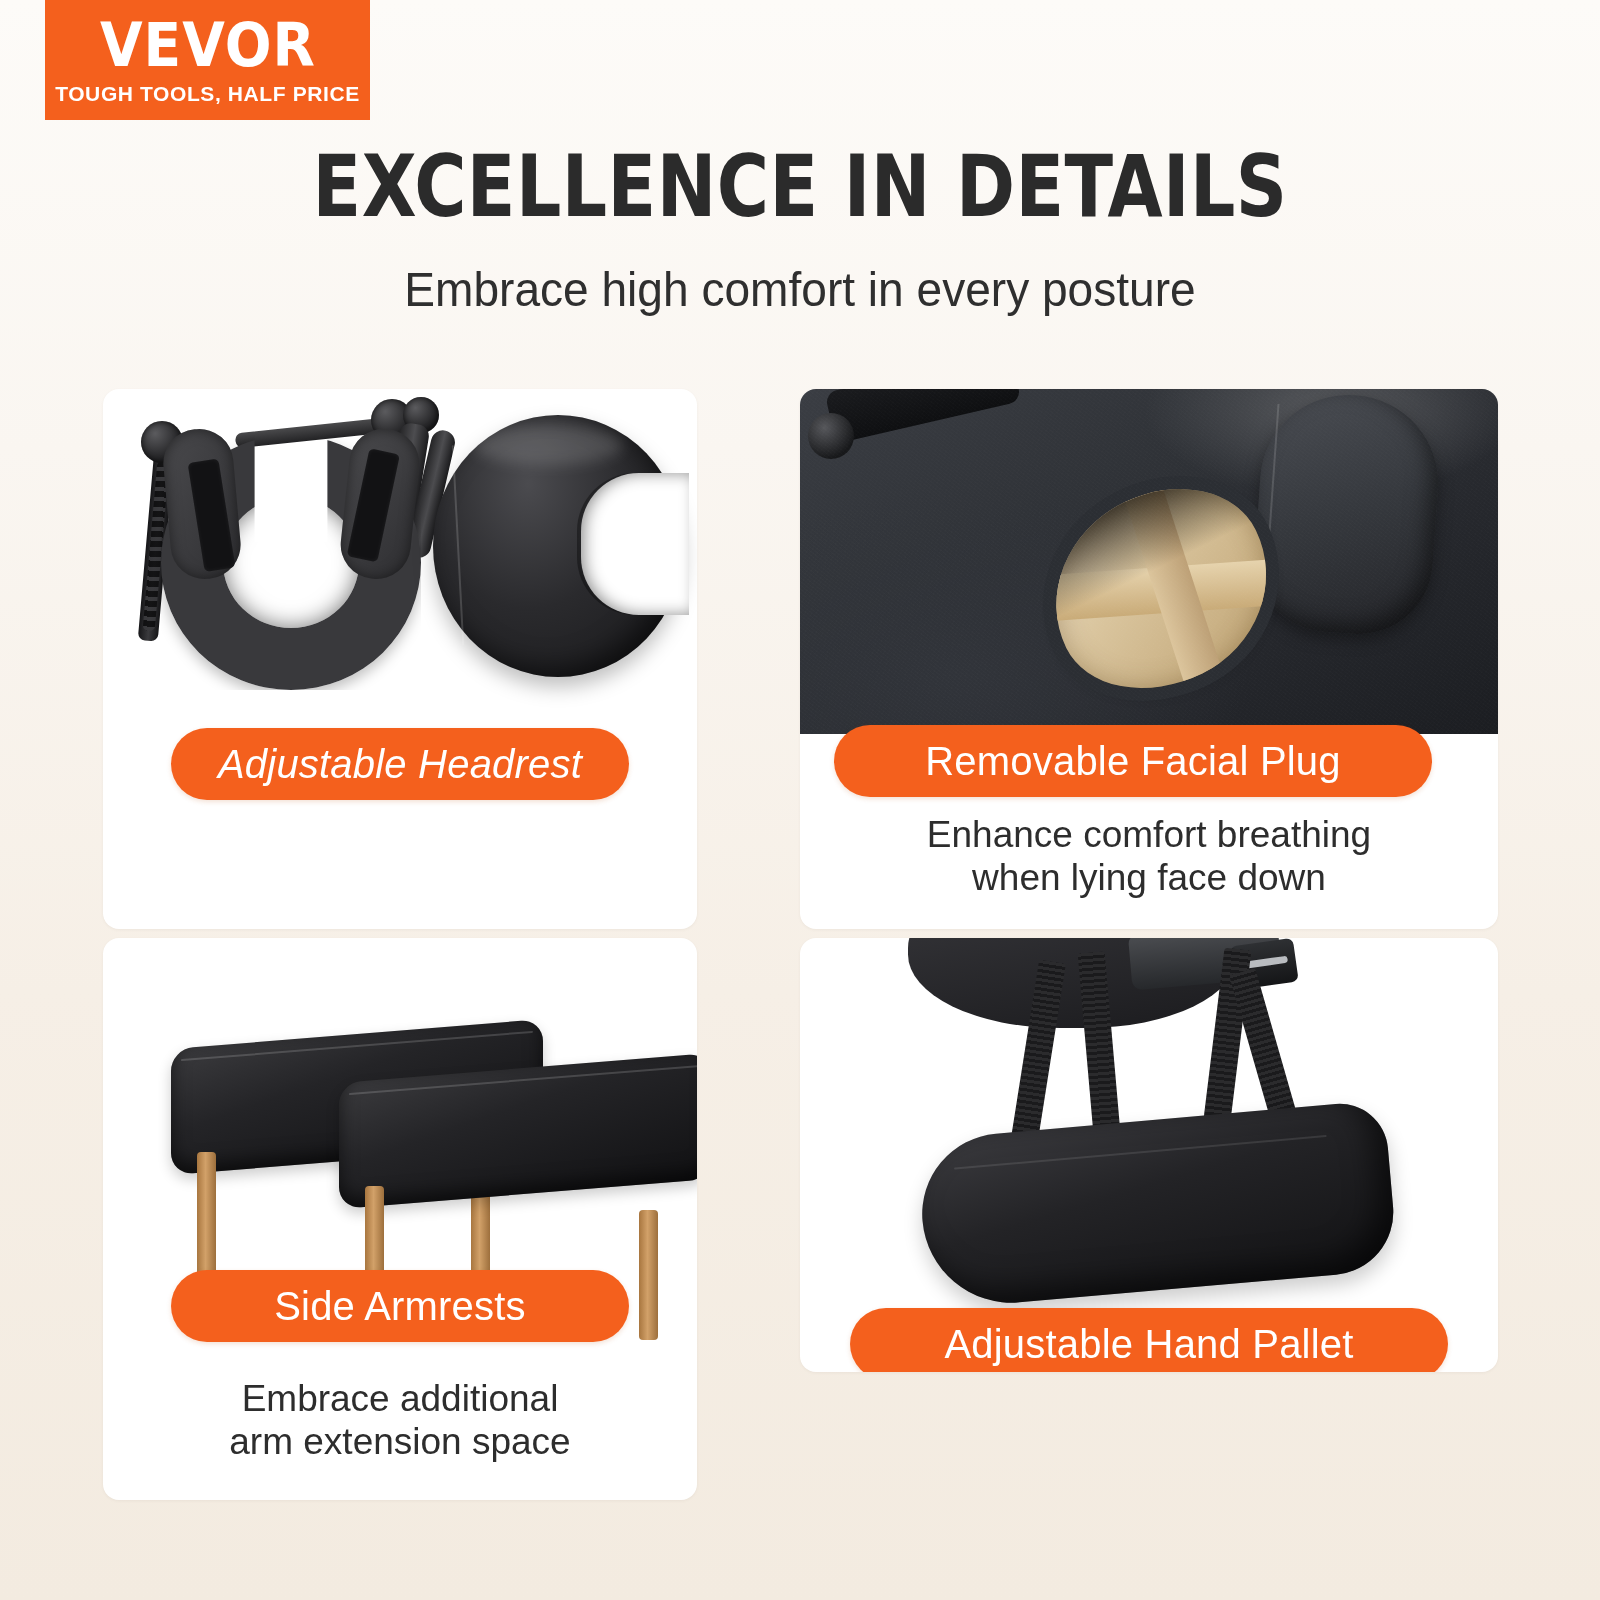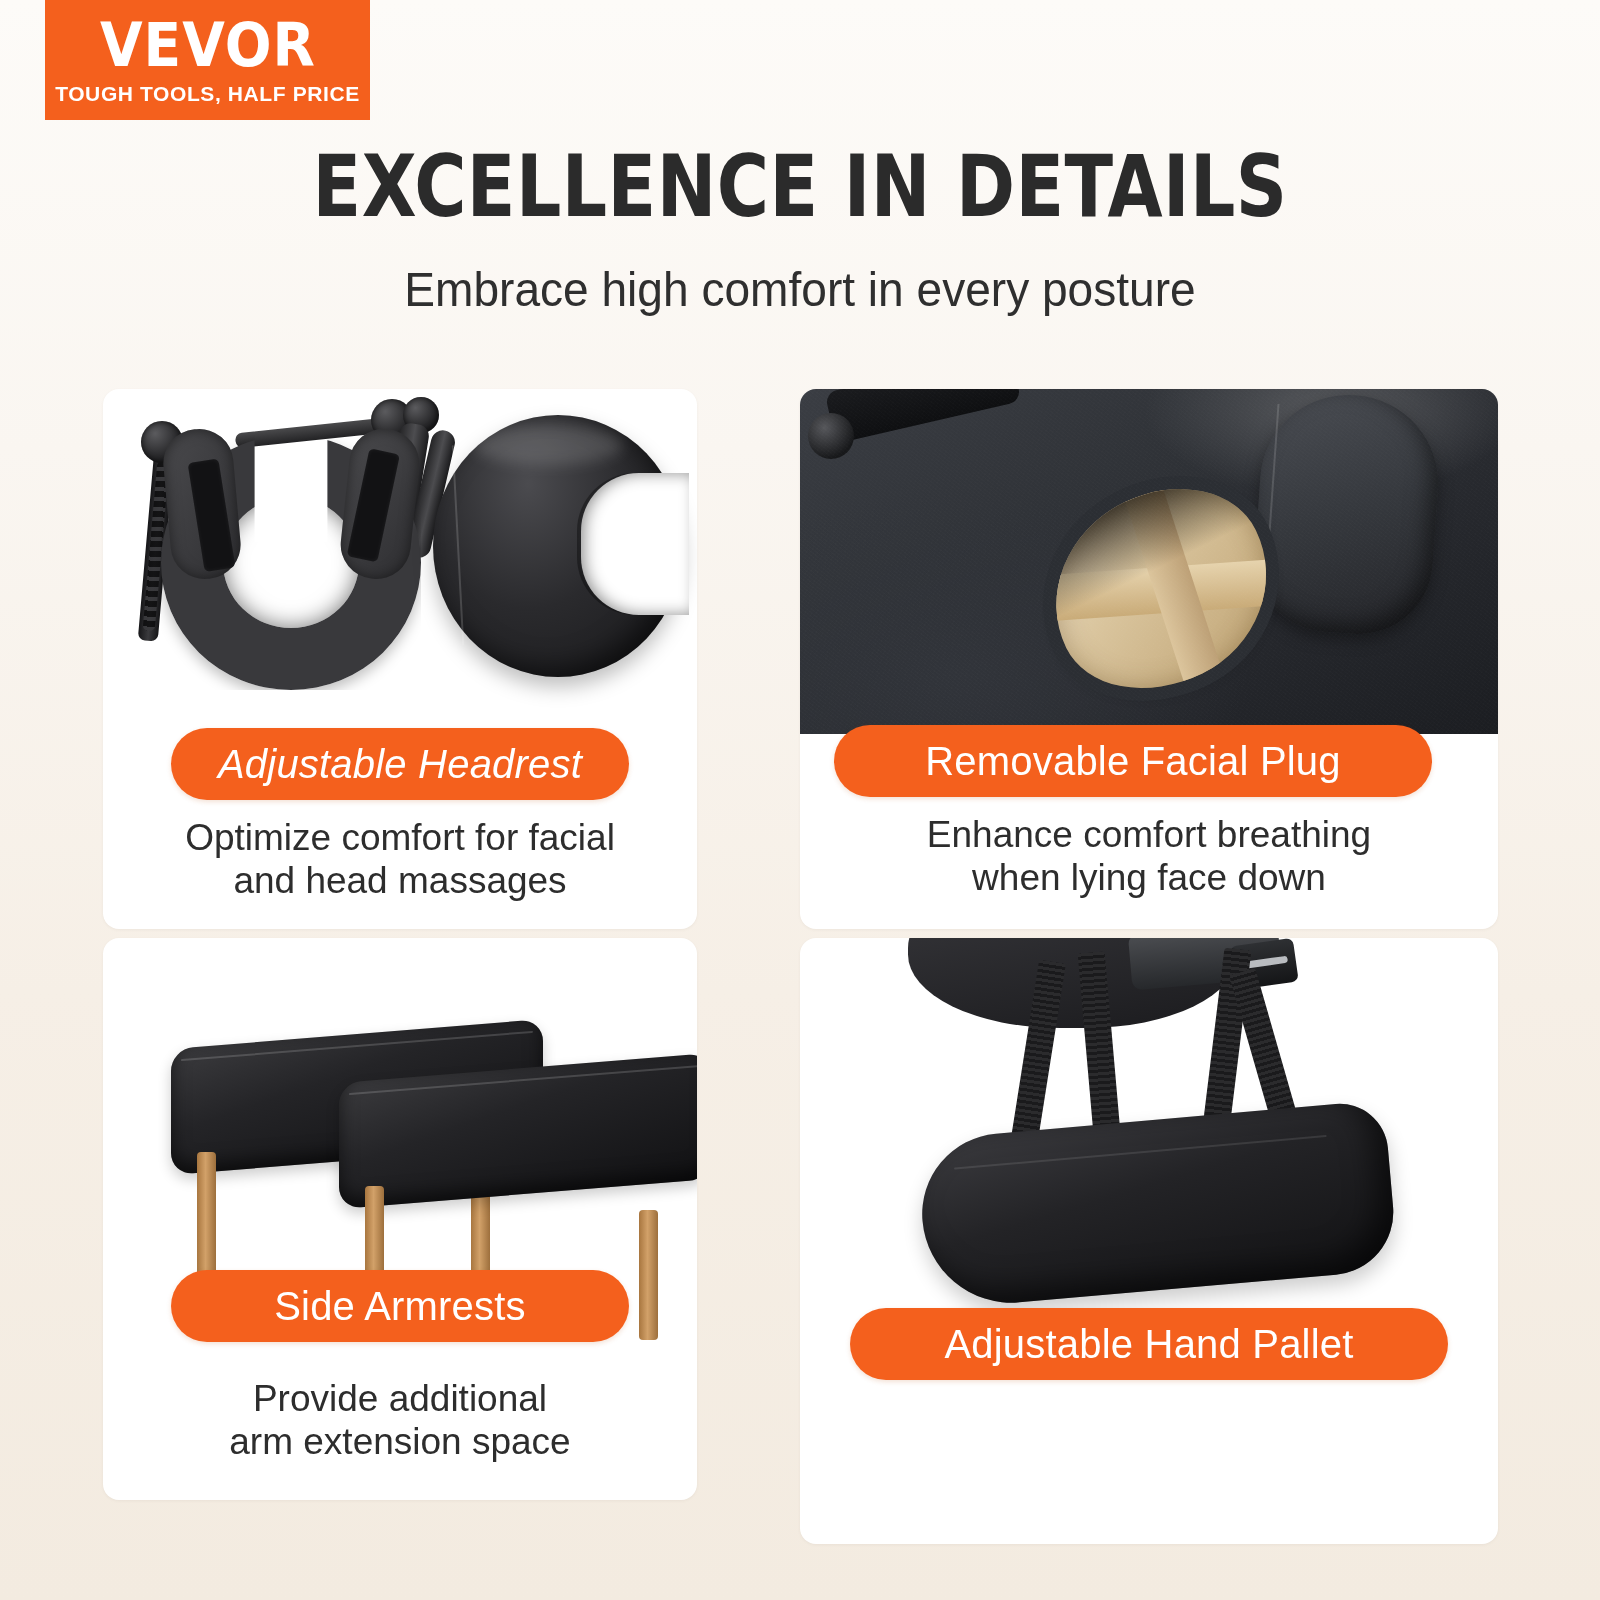--- a/index.html
+++ b/index.html
@@ -41,21 +41,21 @@
   }
 
   
   .card{
     position:absolute;background:#fff;border-radius:16px;overflow:hidden;
     box-shadow:0 1px 3px rgba(120,100,80,0.07);
   }
   #card-1{left:103px;top:389px;width:594px;height:540px;}
   #card-2{left:903px;top:389px;width:594px;height:540px;}
   #card-3{left:103px;top:938px;width:594px;height:562px;}
-  #card-4{left:903px;top:938px;width:594px;height:606px;}
+  #card-4{left:903px;top:938px;width:594px;height:434px;}
   #card-2{left:null;}
   #card-2{left:903px;}
   
   #card-2{left:800px;width:698px;}
   #card-4{left:800px;width:698px;}
   #card-1{width:594px;}
   #card-3{width:594px;}
 
   .badge{
     position:absolute;border-radius:44px;background:#f4601d;
@@ -309,22 +309,20 @@
       </div>
     </div>
     <div class="hr-pillow">
       <div class="body"></div>
       <div class="seam"></div>
       <div class="hilite"></div>
       <div class="notch"></div>
     </div>
   </div>
   <div class="badge" style="left:68px;top:339px;width:458px;height:72px;font-style:italic;">Adjustable Headrest</div>
-  <div class="desc" style="left:24px;top:428px;width:546px;">Optimize comfort for facial
-and head massages</div>
 </div>
 
 <div class="card" id="card-2">
   <div class="c2-photo">
     <div class="clampbar"></div>
     <div class="clampknob"></div>
     <div class="pillow"></div>
     <div class="hole">
       <div class="wood1"></div>
       <div class="wood2"></div>
@@ -344,21 +342,21 @@
       <div class="leg l1"></div>
       <div class="leg l2"></div>
     </div>
     <div class="armrest ar-front">
       <div class="pad"></div>
       <div class="leg l1"></div>
       <div class="leg l2"></div>
     </div>
   </div>
   <div class="badge" style="left:68px;top:332px;width:458px;height:72px;">Side Armrests</div>
-  <div class="desc" style="left:24px;top:440px;width:546px;">Provide additional
+  <div class="desc" style="left:24px;top:440px;width:546px;">Embrace additional
 arm extension space</div>
 </div>
 
 <div class="card" id="card-4">
   <div class="c4-stage art">
     <div class="hp-seat"></div>
     <div class="hp-bracket"></div>
     <div class="hp-buckle"></div>
     <div class="hp-strap s1"></div>
     <div class="hp-strap s2"></div>

